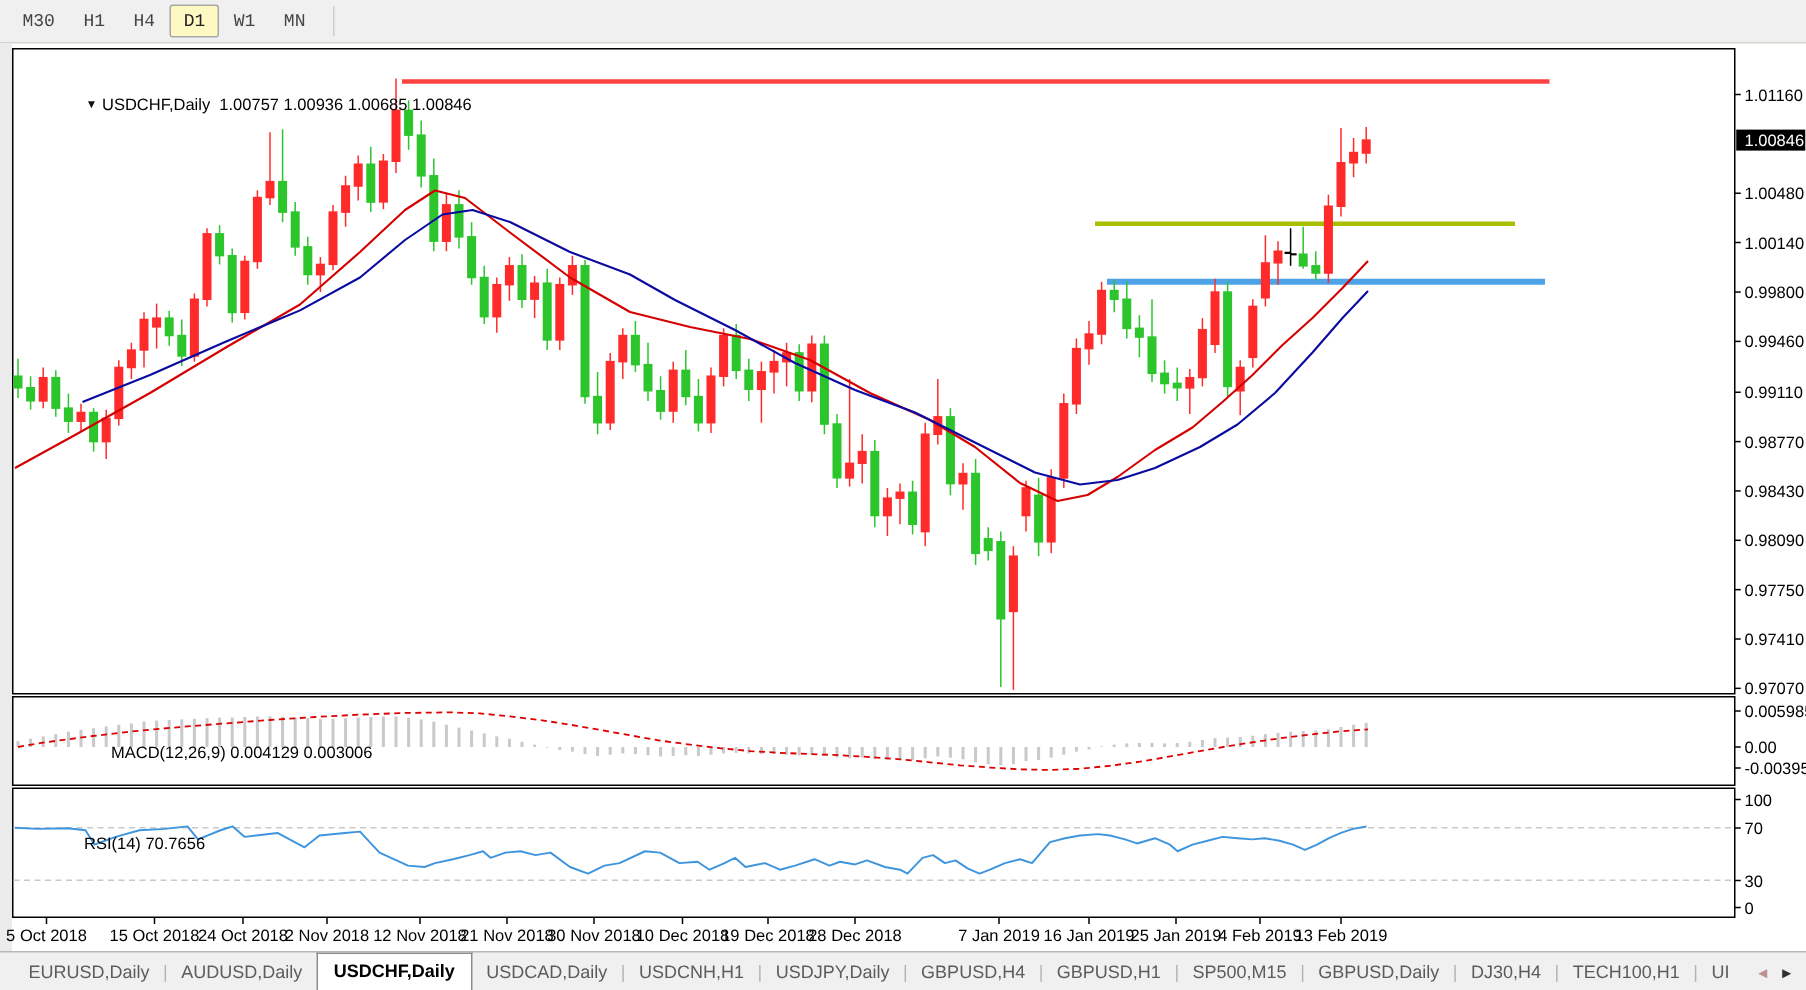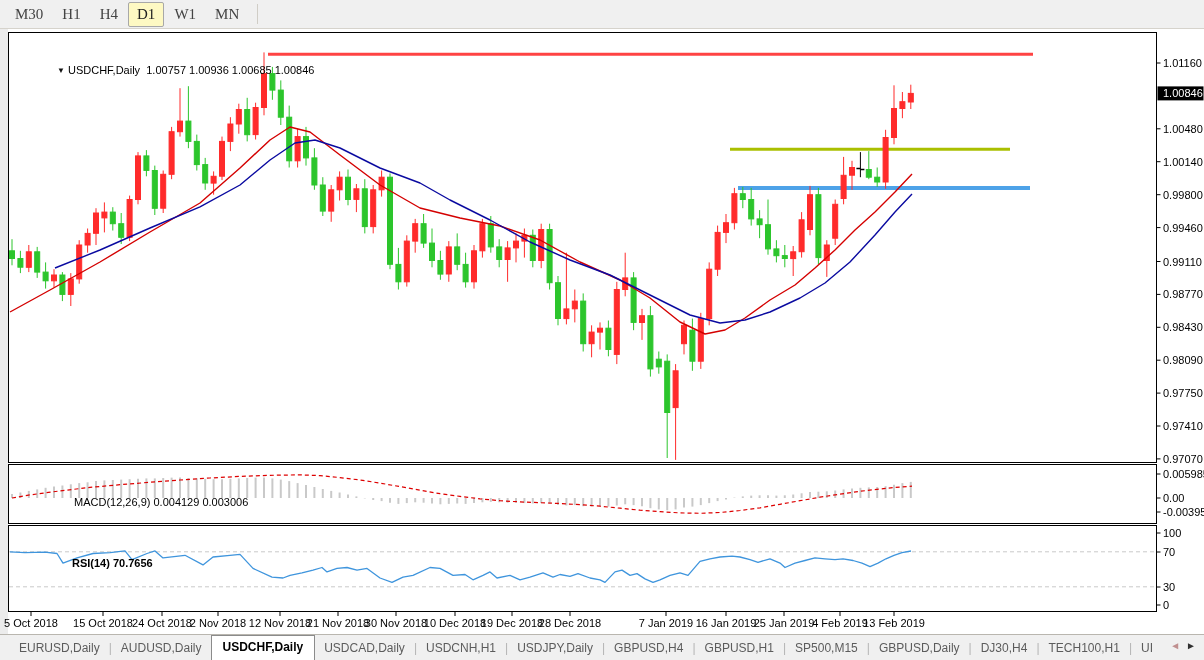--- a/index.html
+++ b/index.html
@@ -8,40 +8,40 @@
     background:#f0f0f0;font-family:"Liberation Sans",sans-serif;
     -webkit-font-smoothing:none;
   }
   
   .toolbar{
     position:absolute;left:0;top:0;width:1204px;height:29px;
     background:#f0f0f0;border-bottom:1px solid #d6d3cc;
     display:flex;align-items:center;padding-left:6px;box-sizing:border-box;gap:1px;
   }
   .tfbtn{
-    font-family:Liberation Serif, serif;font-size:15px;color:#444;
+    font-family:Liberation Mono, monospace;font-size:12px;color:#444;
     background:transparent;border:1px solid transparent;padding:3px 8px;border-radius:2px;
     cursor:default;
   }
   .tfbtn.active{background:#fef9c3;border:1px solid #a8a8a8;color:#222;}
   .tb-sep{width:1px;height:20px;background:#d0cdc6;margin-left:8px;}
   
   #chart-svg{position:absolute;left:0;top:29px;}
   
   .ovl{
     position:absolute;font-size:11px;color:#000;white-space:pre;line-height:12px;
     pointer-events:none;
     margin-left:44px;
   }
   .ovl .tri{font-size:8px;position:relative;top:-1px;color:#111;}
   
   .tabbar{
     position:absolute;left:0;top:634px;width:1204px;height:26px;
     background:#f0f0f0;border-top:1px solid #b9b6af;
-    display:flex;padding-left:10px;box-sizing:border-box;
+    display:flex;align-items:flex-end;padding-left:10px;box-sizing:border-box;
     font-size:12px;color:#5c5c5c;
   }
   .tab{padding:4px 9px 5px 9px;white-space:nowrap;cursor:default;}
   .tab.active{
     background:#ffffff;border:1px solid #8b8b8b;border-bottom:none;
     font-weight:bold;color:#000;padding:4px 11px 6px 11px;
   }
   .tabsep{color:#b4b4b4;padding:0 0 5px 0;}
   .tab-arrows{margin-left:auto;display:flex;align-items:center;gap:6px;padding:0 8px 5px 0;}
   .arrow{font-size:10px;cursor:default;}
@@ -472,21 +472,21 @@
     <line x1="784" y1="612" x2="784" y2="616" stroke="#000"></line>
     <text x="784" y="627" text-anchor="middle" font-size="11" font-family="&quot;Liberation Sans&quot;,sans-serif" fill="#000000">25 Jan 2019</text>
     <line x1="840" y1="612" x2="840" y2="616" stroke="#000"></line>
     <text x="840" y="627" text-anchor="middle" font-size="11" font-family="&quot;Liberation Sans&quot;,sans-serif" fill="#000000">4 Feb 2019</text>
     <line x1="894" y1="612" x2="894" y2="616" stroke="#000"></line>
     <text x="894" y="627" text-anchor="middle" font-size="11" font-family="&quot;Liberation Sans&quot;,sans-serif" fill="#000000">13 Feb 2019</text>
   </svg>
 
 <div class="ovl" style="left:13px;top:64px;"><span class="tri">▼</span> <span>USDCHF,Daily</span>  <span>1.00757 1.00936 1.00685 1.00846</span></div>
 <div class="ovl" style="left:30px;top:496px;">MACD(12,26,9) 0.004129 0.003006</div>
-<div class="ovl" style="left:28px;top:557px;font-weight:bold;">RSI(14) 70.7656</div>
+<div class="ovl" style="left:12px;top:557px;">RSI(14) 70.7656</div>
 
 <div class="tabbar">
   <div id="tabs-host" style="display:flex;align-items:flex-end;">
       <span class="tab">EURUSD,Daily</span>
       <span class="tabsep">|</span>
       <span class="tab">AUDUSD,Daily</span>
       <span class="tab active">USDCHF,Daily</span>
       <span class="tab">USDCAD,Daily</span>
       <span class="tabsep">|</span>
       <span class="tab">USDCNH,H1</span>

